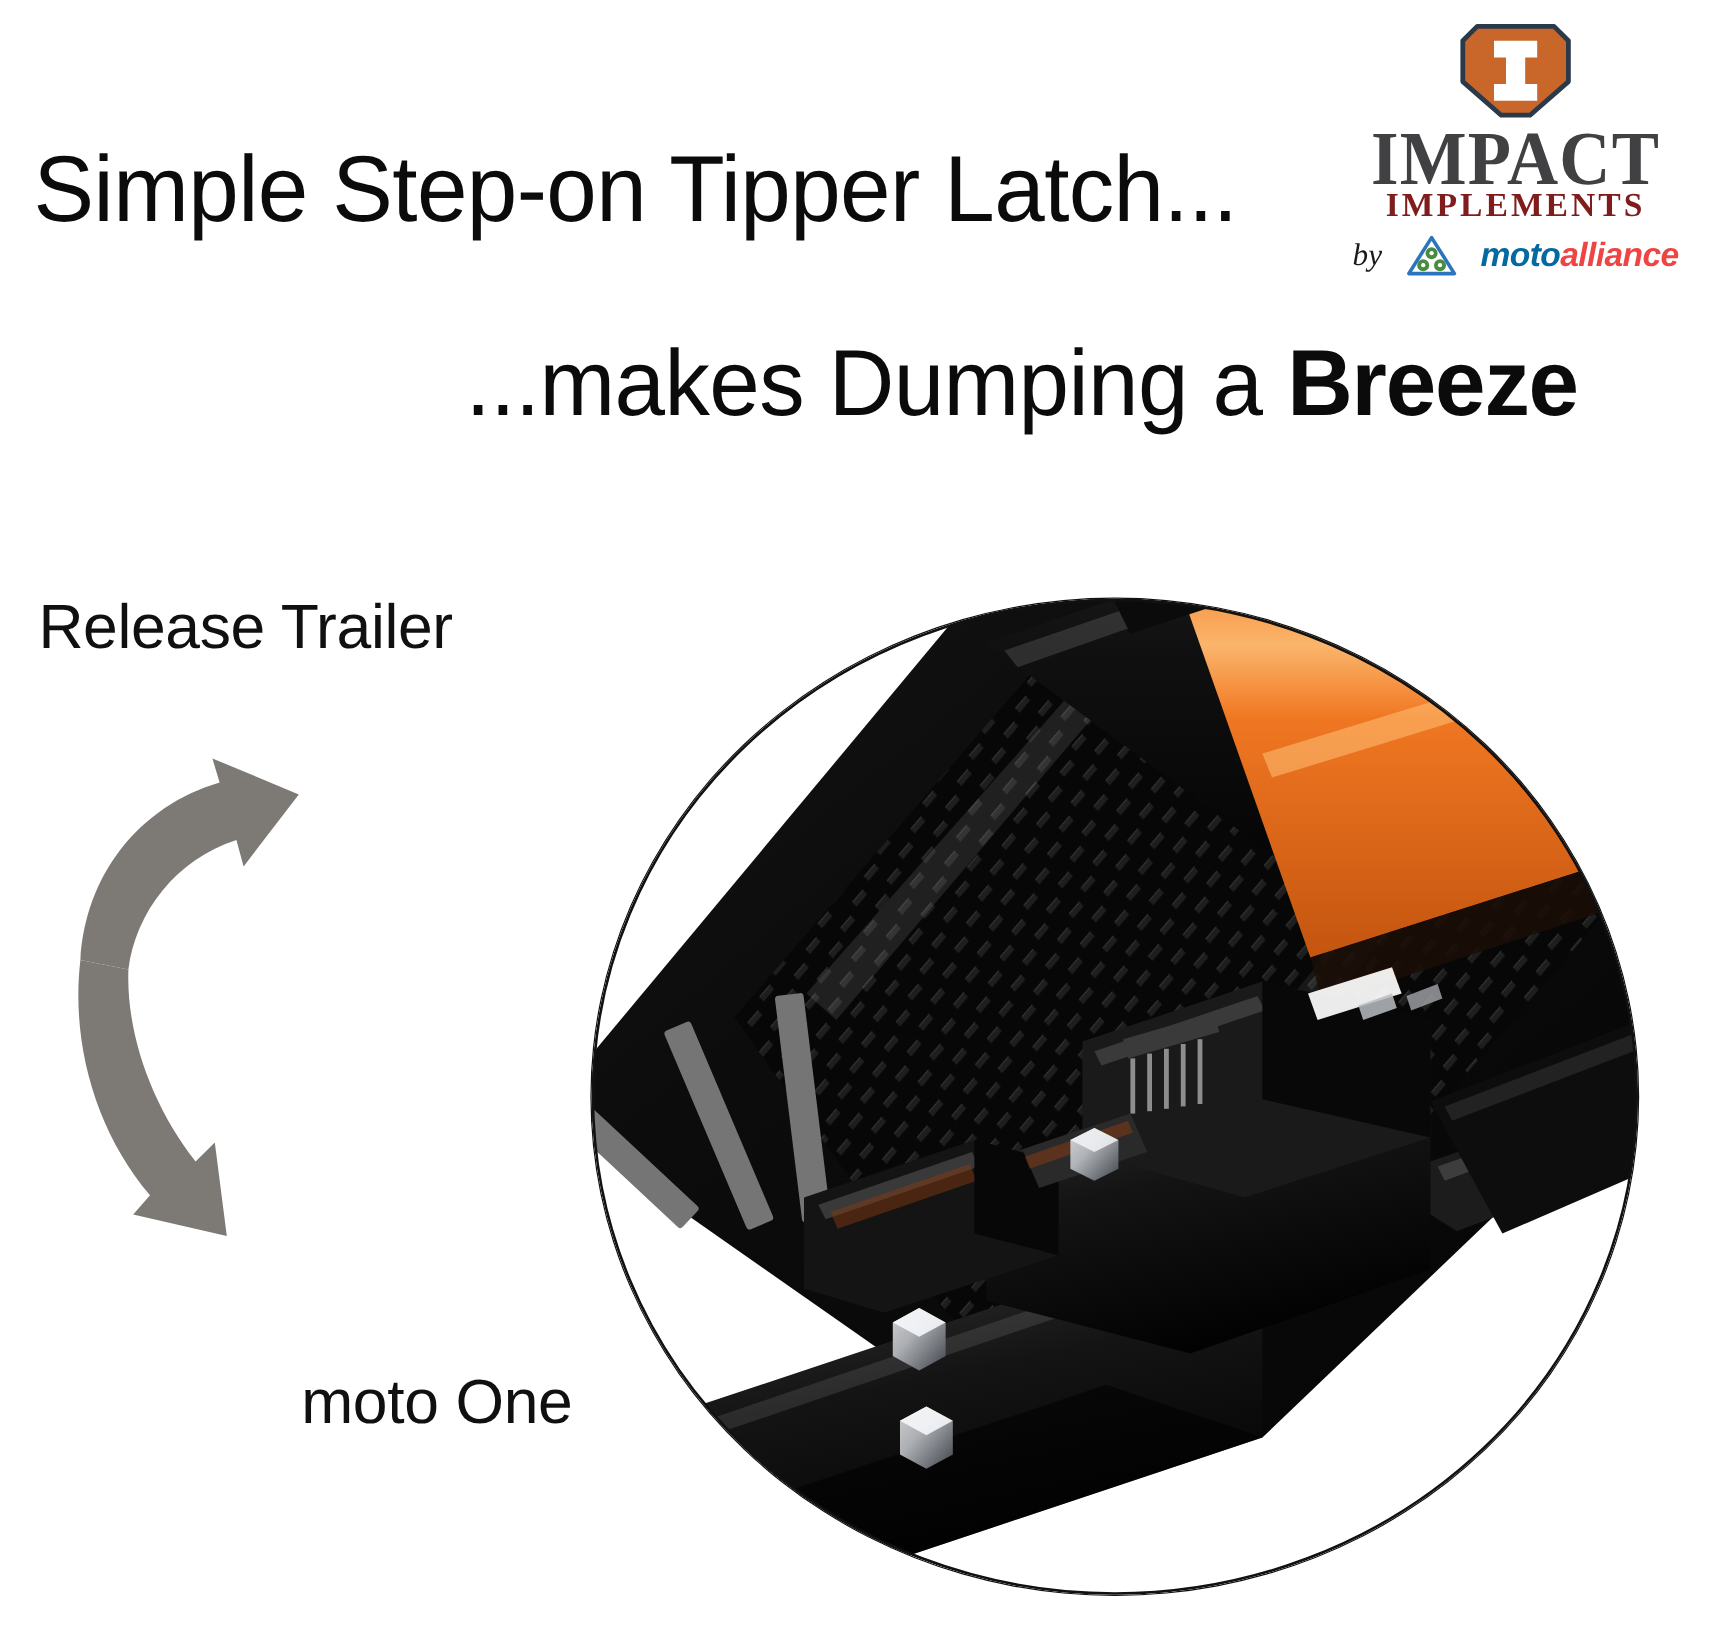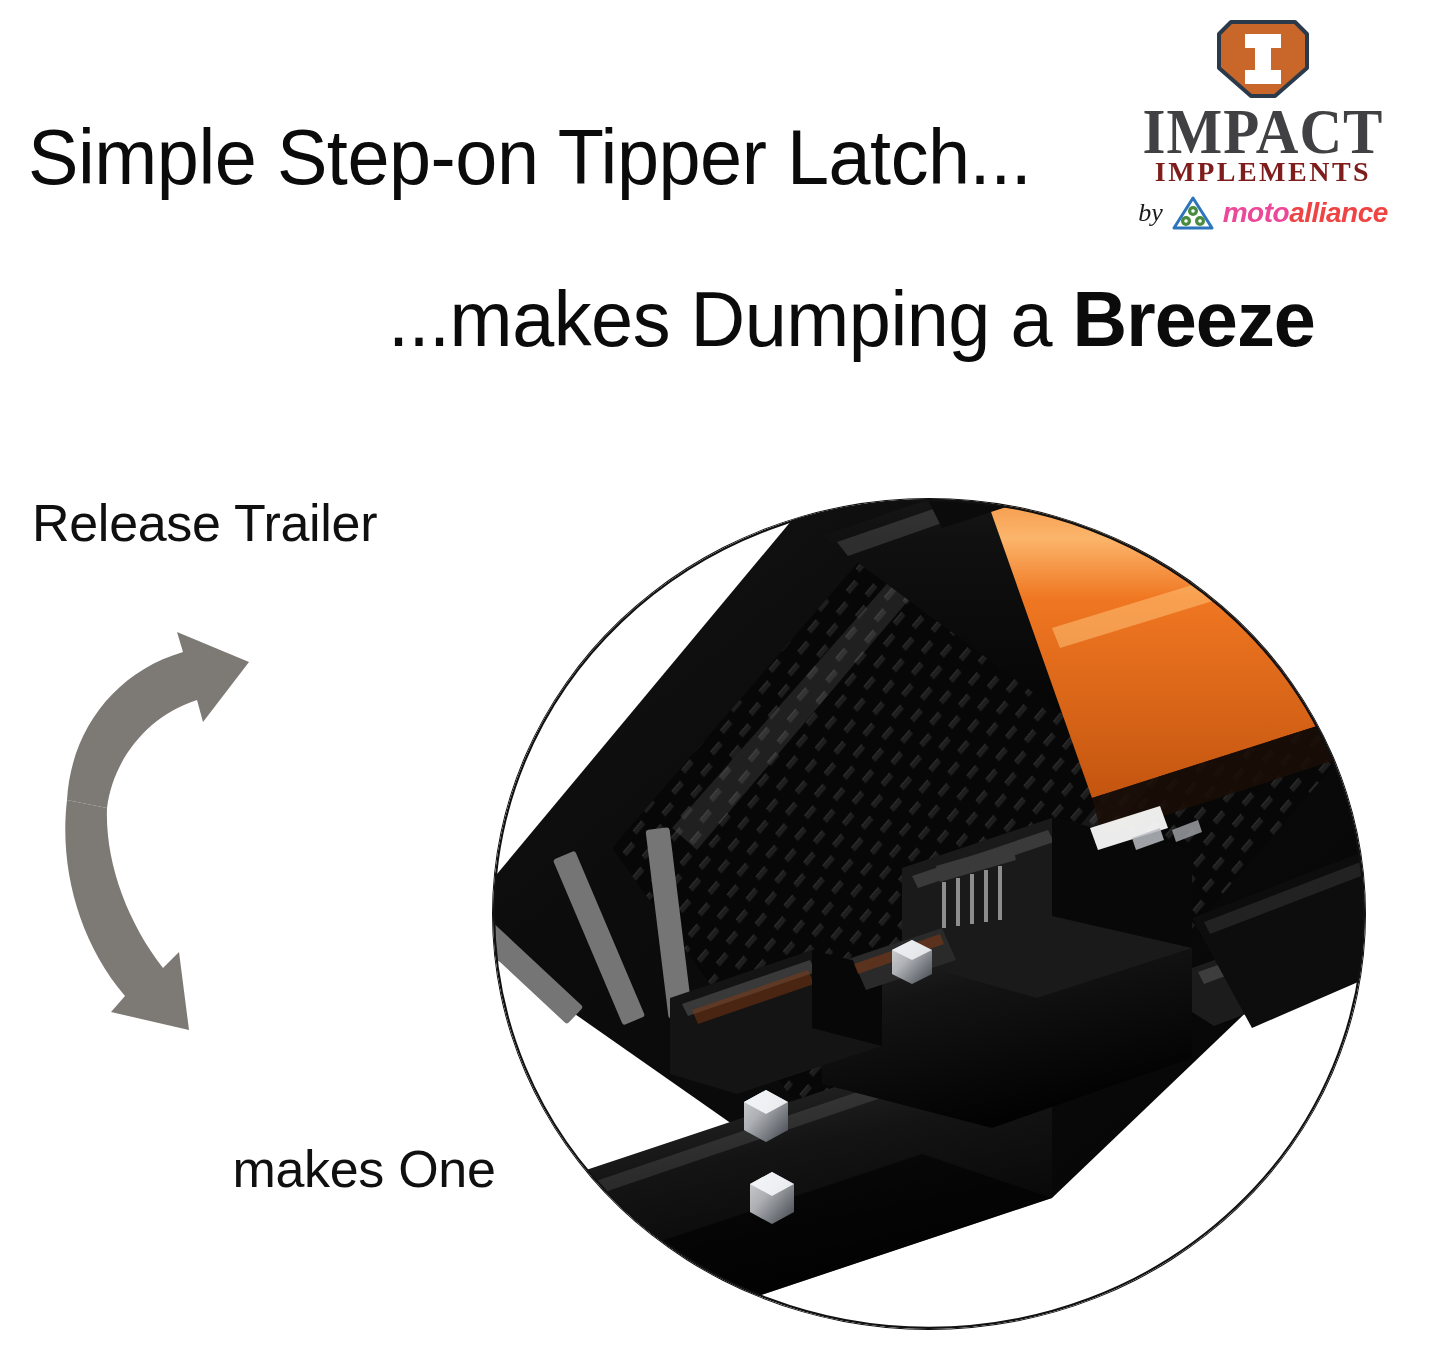--- a/index.html
+++ b/index.html
@@ -92,38 +92,38 @@
     letter-spacing: 2.5px;
   }
   #logo-byline {
     position: absolute;
     left: 0;
     top: 180px;
     width: 350px;
     display: flex;
     align-items: center;
     justify-content: center;
-    gap: 9px;
+    gap: 20px;
   }
   .byline-by {
     font-family: "Liberation Serif", serif;
     font-style: italic;
     font-size: 26px;
     color: #1a1a1a;
     line-height: 1;
   }
   .byline-moto {
     font-family: "Liberation Sans", sans-serif;
     font-style: italic;
     font-weight: 700;
     font-size: 28px;
     line-height: 1;
     letter-spacing: -0.5px;
   }
-  .moto-blue { color: #ec4899; }
+  .moto-blue { color: #0369a1; }
   .moto-dark { color: #ef4444; }
 
   
   .side-label {
     position: absolute;
     color: #101010;
     font-family: "Liberation Sans", sans-serif;
     font-weight: 300;
     font-size: 52px;
     line-height: 1.42;
@@ -238,21 +238,21 @@
                L 56 412
                L 134 430
                L 124 352
                L 108 368
                C 72 322, 50 262, 52 208
                Z" fill="#7D7974"></path>
     </svg>
   </div>
 
   <div class="side-label" id="label-movement">
-    <div>makes One</div>
+    <div>moto One</div>
   </div>
 
   <div id="photo-circle">
     <svg id="photo-svg" viewBox="0 0 874 832" xmlns="http://www.w3.org/2000/svg" preserveAspectRatio="none">
       <defs>
         <clipPath id="circleClip">
           <ellipse cx="437" cy="416" rx="436" ry="415"></ellipse>
         </clipPath>
 
         <linearGradient id="bedGrad" x1="0" y1="0" x2="1" y2="1">

